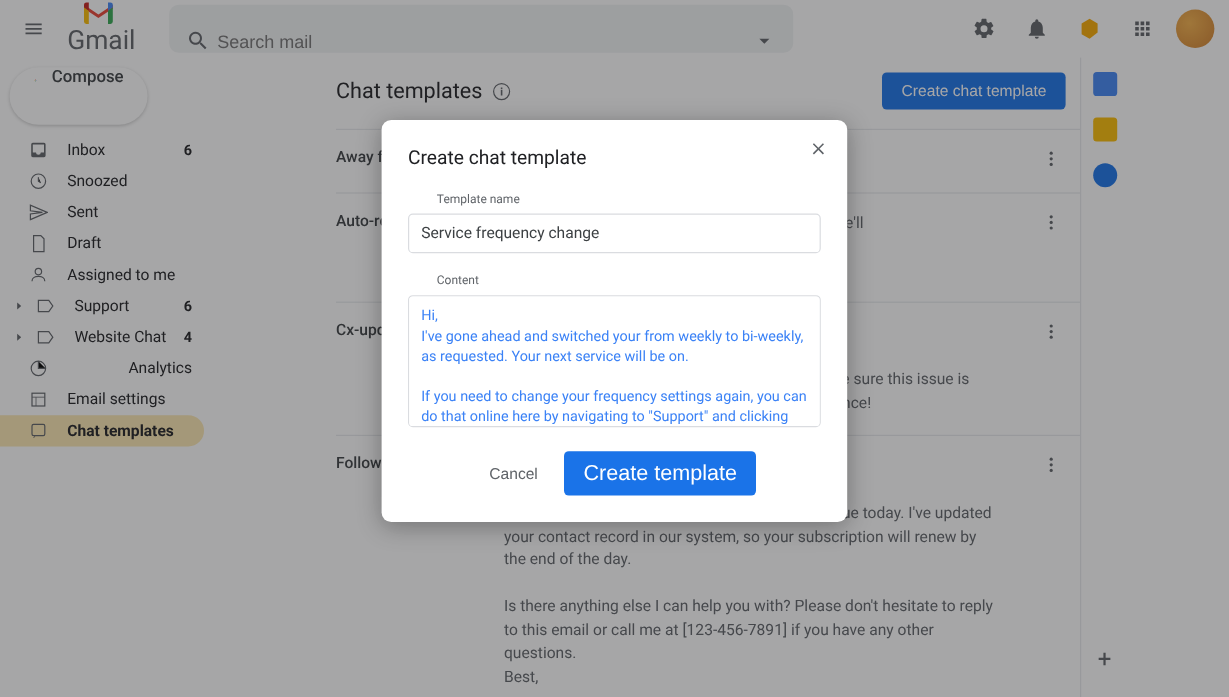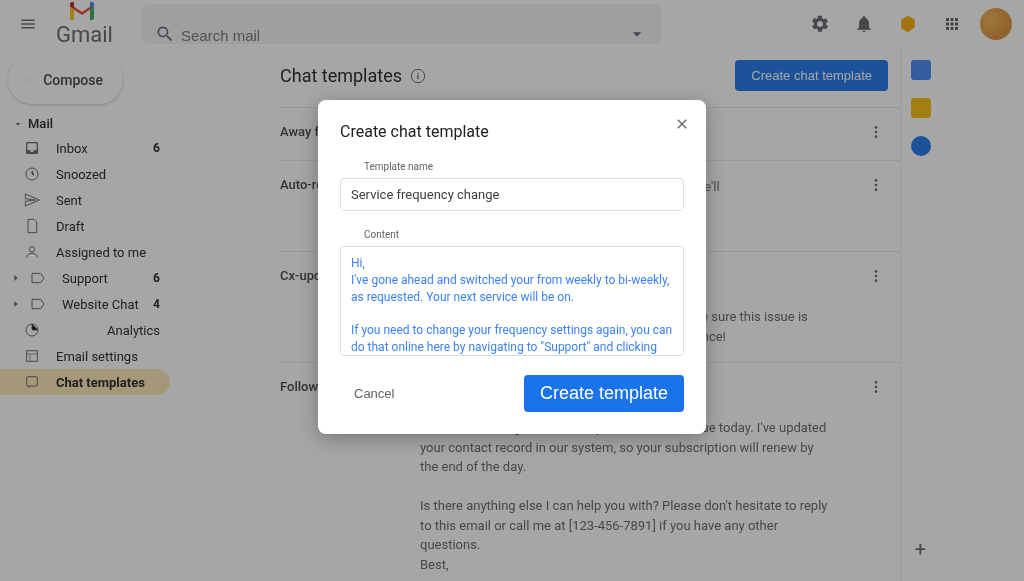--- a/index.html
+++ b/index.html
@@ -12,21 +12,21 @@
 .search-bar { flex: 1; max-width: 520px; height: 40px; background: #f1f3f4; border-radius: 8px; display: flex; align-items: flex-end; padding: 0 8px; }
 .search-icon { width: 32px; display: flex; align-items: center; justify-content: center; }
 .search-input { flex: 1; border: none; background: transparent; font-size: 15px; outline: none; color: #5f6368; }
 .search-dropdown { width: 32px; display: flex; align-items: center; justify-content: center; }
 .header-right { margin-left: auto; display: flex; align-items: center; gap: 4px; }
 .header-icon { width: 40px; height: 40px; display: flex; align-items: center; justify-content: center; border-radius: 50%; cursor: pointer; }
 .avatar { width: 32px; height: 32px; border-radius: 50%; background: radial-gradient(circle at 35% 35%, #f4b04a, #d0802e); }
 
 .main { display: flex; height: calc(581px - 48px); }
 .sidebar { width: 180px; padding-top: 8px; }
-.compose-btn { display: flex; align-items: center; height: 48px; padding: 0 20px; margin: 0 0 8px 8px; border-radius: 24px; box-shadow: 0 1px 3px rgba(0,0,0,0.2); background: #fff; cursor: pointer; width: 115px; }
+.compose-btn { display: flex; height: 48px; padding: 0 20px; margin: 0 0 8px 8px; border-radius: 24px; box-shadow: 0 1px 3px rgba(0,0,0,0.2); background: #fff; cursor: pointer; width: 115px; }
 .compose-plus { margin-right: 12px; }
 .compose-text { font-size: 14px; color: #3c4043; font-weight: 500; }
 .mail-header { display: flex; align-items: center; padding: 4px 8px 4px 12px; font-size: 13px; font-weight: 500; color: #202124; cursor: pointer; }
 .sidebar-item { display: flex; align-items: center; height: 26px; padding: 0 10px 0 22px; border-radius: 0 14px 14px 0; cursor: pointer; font-size: 13px; color: #202124; margin-right: 10px; }
 .sidebar-item.active { background: #fce8b2; font-weight: 700; }
 .sidebar-item-icon { width: 20px; margin-right: 14px; display: flex; align-items: center; justify-content: center; }
 .sidebar-item-label { flex: 1; }
 .sidebar-item-count { font-size: 12px; font-weight: 700; }
 .sidebar-item.expandable .sidebar-item-icon { margin-left: -12px; width: 12px; margin-right: 6px; }
 .sidebar-item.expandable .sidebar-item-icon2 { width: 20px; margin-right: 14px; display: flex; align-items: center; justify-content: center; }
@@ -46,21 +46,21 @@
 .panel-icon { width: 20px; height: 20px; border-radius: 3px; }
 .panel-add { margin-top: auto; margin-bottom: 20px; color: #5f6368; font-size: 20px; }
 
 .overlay { position: fixed; inset: 0; background: rgba(32,33,36,0.4); display: flex; align-items: flex-start; justify-content: center; padding-top: 100px; }
 .modal { width: 388px; background: #fff; border-radius: 8px; padding: 22px; position: relative; box-shadow: 0 4px 20px rgba(0,0,0,0.3); }
 .modal-close { position: absolute; top: 16px; right: 16px; cursor: pointer; color: #5f6368; }
 .modal-title { font-size: 16px; font-weight: 400; color: #202124; margin-bottom: 20px; }
 .modal-label { font-size: 10px; color: #5f6368; margin-bottom: 6px; margin-left: 24px; }
 .modal-input { width: 100%; border: 1px solid #dadce0; border-radius: 4px; padding: 8px 10px; font-size: 13px; color: #3c4043; outline: none; margin-bottom: 18px; font-family: inherit; }
 .modal-textarea { width: 100%; height: 110px; border: 1px solid #dadce0; border-radius: 4px; padding: 8px 10px; font-size: 12px; color: #3b82f6; outline: none; resize: none; font-family: inherit; line-height: 1.4; overflow-y: auto; }
-.modal-actions { display: flex; justify-content: space-between; gap: 8px; margin-top: 16px; }
+.modal-actions { display: flex; justify-content: center; gap: 8px; margin-top: 16px; }
 .btn-cancel { background: transparent; border: none; color: #5f6368; padding: 8px 14px; font-size: 13px; font-weight: 500; cursor: pointer; border-radius: 4px; }
 .btn-primary { background: #1a73e8; color: #fff; border: none; padding: 8px 16px; font-size: 18px; font-weight: 500; cursor: pointer; border-radius: 4px; }
 
 svg { display: block; }
 </style>
 </head>
 <body>
 
 <div class="header">
   <div class="menu-btn">
@@ -122,26 +122,20 @@
   <div class="sidebar">
     <div class="compose-btn">
       <svg class="compose-plus" width="22" height="22" viewBox="0 0 24 24">
         <path fill="#EA4335" d="M11 4h2v7h-2z"></path>
           <path fill="#FBBC04" d="M4 11h7v2H4z"></path>
           <path fill="#34A853" d="M11 13h2v7h-2z"></path>
           <path fill="#4285F4" d="M13 11h7v2h-7z"></path>
       </svg>
       <span class="compose-text">Compose</span>
     </div>
-    <div class="mail-header">
-      <svg width="12" height="12" viewBox="0 0 24 24">
-          <path fill="#5f6368" d="M7 10l5 5 5-5z"></path>
-        </svg>
-      <span style="margin-left:4px">Mail</span>
-    </div>
 
     <div class="sidebar-item">
       <span class="sidebar-item-icon">
           <svg width="16" height="16" viewBox="0 0 24 24">
             <path fill="#5f6368" d="M19 3H5a2 2 0 00-2 2v14a2 2 0 002 2h14a2 2 0 002-2V5a2 2 0 00-2-2zm0 12h-4a3 3 0 01-6 0H5V5h14v10z"></path>
           </svg>
         </span>
       <span class="sidebar-item-label">Inbox</span>
       <span class="sidebar-item-count">6</span>
     </div>

